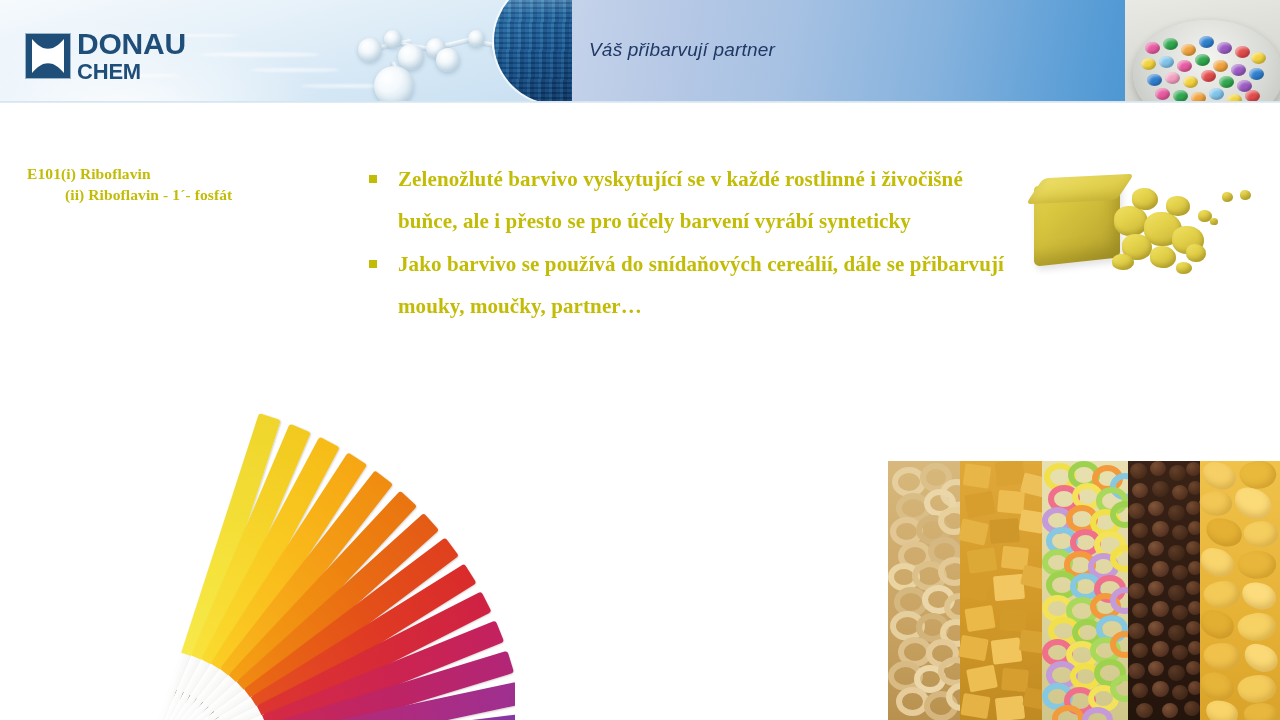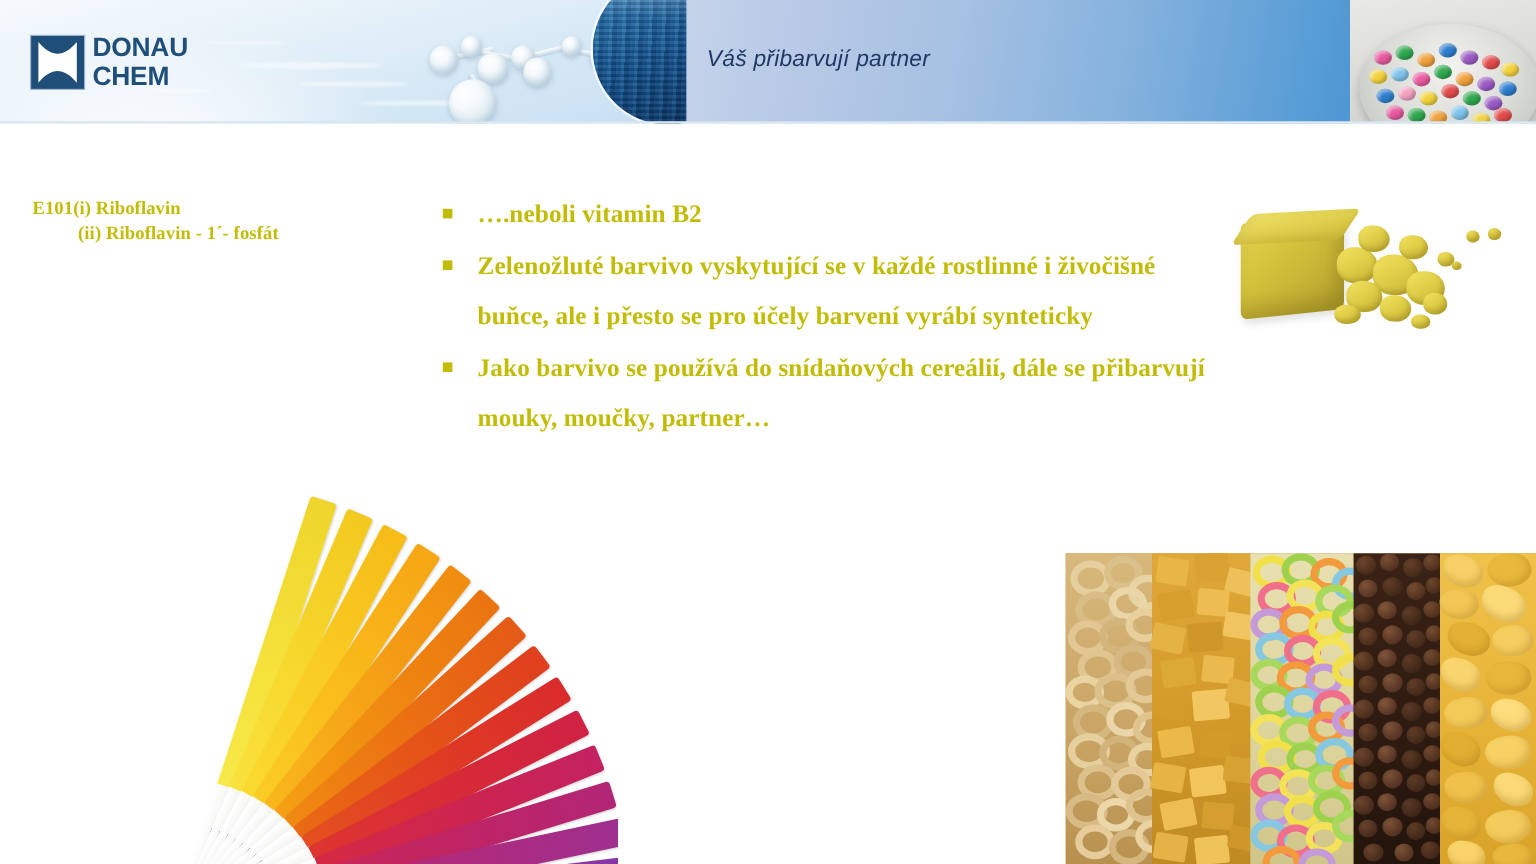--- a/index.html
+++ b/index.html
@@ -363,21 +363,21 @@
     <div class="streak" style="left:300px; top:84px; width:110px; height:4px;"></div>
     <div class="streak" style="left:120px; top:74px; width:60px; height:3px;"></div>
 
     <div style="position:absolute; left:26px; top:29px; display:flex; align-items:center; gap:7px;">
       <div style="position:relative; width:44px; height:44px; background:#1f4e79; box-shadow:0 0 0 1px #9bb6cc;">
         <svg width="44" height="44" viewBox="0 0 44 44" aria-hidden="true">
           <path d="M6 5 C 17 18, 27 18, 38 5 L 38 39 C 27 26, 17 26, 6 39 Z" fill="#ffffff"></path>
         </svg>
       </div>
       <div style="line-height:1.0;">
-        <div style="font-family:'Liberation Sans','DejaVu Sans',sans-serif; font-weight:bold; font-size:22px; color:#1f4e79; letter-spacing:-0.2px;">DONAU</div>
+        <div style="font-family:'Liberation Sans','DejaVu Sans',sans-serif; font-weight:bold; font-size:30px; color:#1f4e79; letter-spacing:-0.2px;">DONAU</div>
         <div style="font-family:'Liberation Sans','DejaVu Sans',sans-serif; font-weight:bold; font-size:22px; color:#1f4e79; letter-spacing:-0.2px; margin-top:2px;">CHEM</div>
       </div>
     </div>
 
     <div class="molecule">
       <div class="mol-bond" style="left:28px; top:34px; width:44px; transform:rotate(-12deg);"></div>
       <div class="mol-bond" style="left:62px; top:28px; width:40px; transform:rotate(10deg);"></div>
       <div class="mol-bond" style="left:96px; top:32px; width:46px; transform:rotate(-14deg);"></div>
       <div class="mol-bond" style="left:130px; top:24px; width:42px; transform:rotate(12deg);"></div>
       <div class="mol-bond" style="left:52px; top:46px; width:36px; transform:rotate(62deg);"></div>
@@ -436,21 +436,20 @@
 
   <div class="left-label">
     <span>E101(i) Riboflavin</span>
     <span class="line2">(ii) Riboflavin - 1´- fosfát</span>
   </div>
 
   <div class="content">
     <ul class="bullets">
       <li>
         <span class="sq-bullet"></span>
-        <span>….neboli vitamin B2</span>
       </li>
       <li>
         <span class="sq-bullet"></span>
         <span>Zelenožluté barvivo vyskytující se v každé rostlinné i živočišné buňce, ale i přesto se pro účely barvení vyrábí synteticky</span>
       </li>
       <li>
         <span class="sq-bullet"></span>
         <span>Jako barvivo se používá do snídaňových cereálií, dále se přibarvují mouky, moučky, partner…</span>
       </li>
     </ul>

